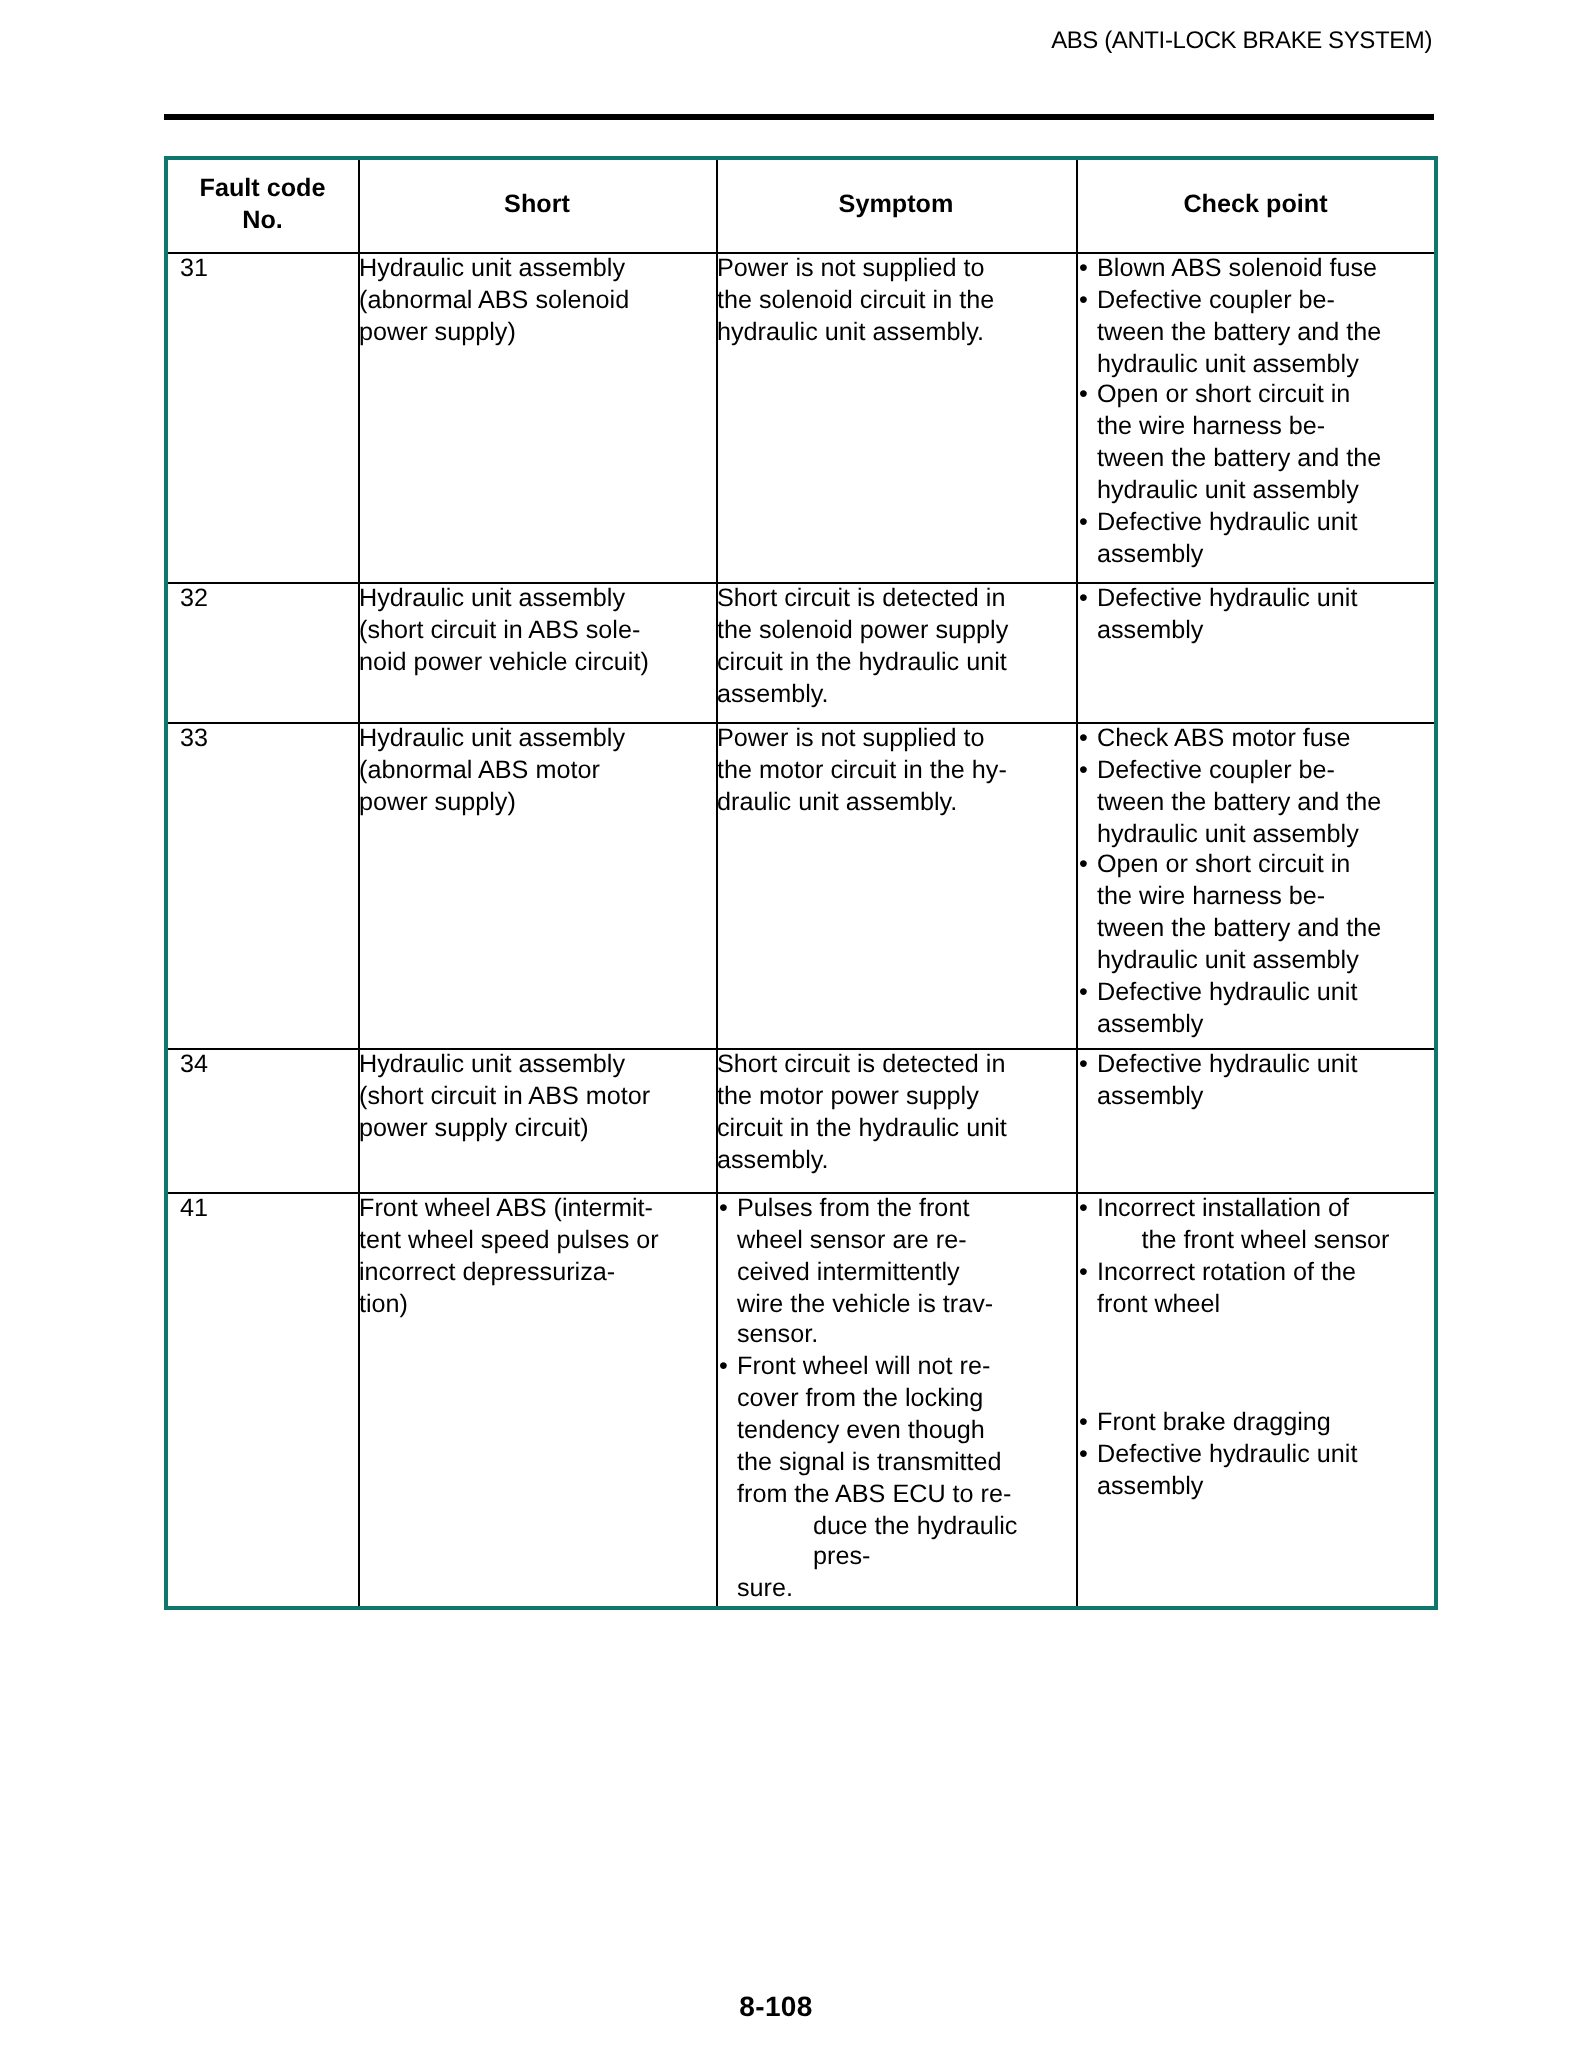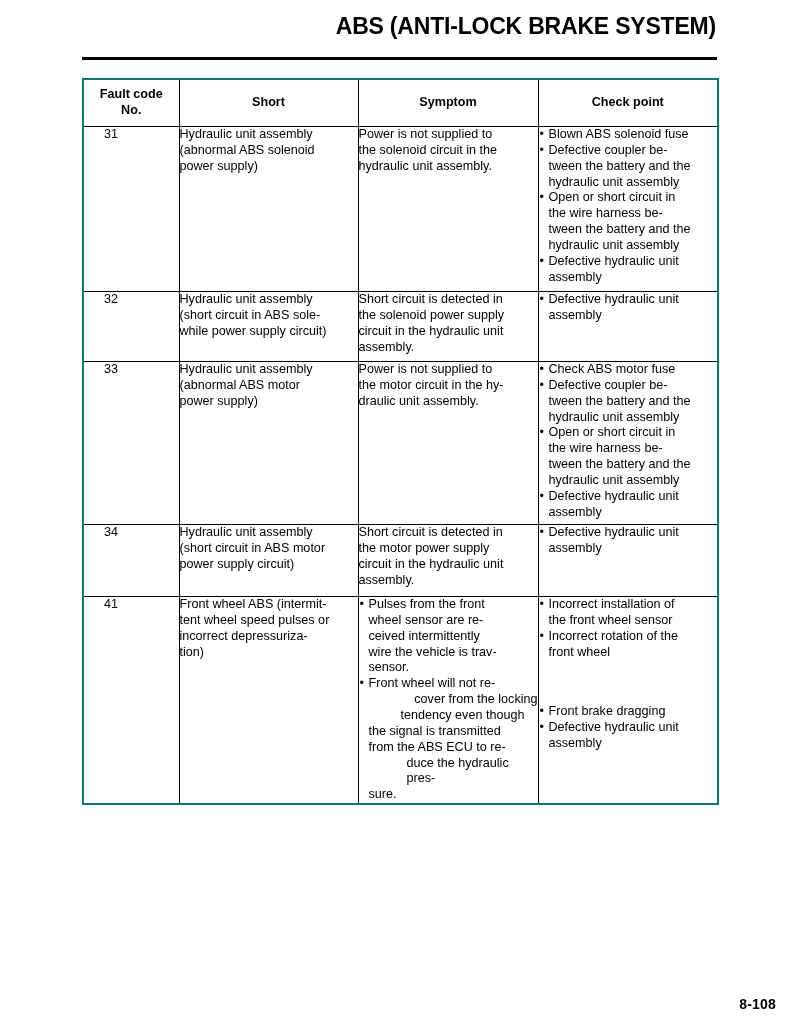--- a/index.html
+++ b/index.html
@@ -23,22 +23,22 @@
 
   
   .page-header {
     position: absolute;
     top: 14px;
     left: 82px;
     width: 634px;
     text-align: right;
   }
   .page-header .title {
-    font-size: 23px;
-    font-weight: bold;
+    font-size: 12px;
+    font-weight: normal;
     letter-spacing: -0.2px;
     line-height: 1.1;
     white-space: nowrap;
   }
   .header-rule {
     position: absolute;
     top: 57px;
     left: 82px;
     width: 635px;
     height: 3px;
@@ -76,21 +76,21 @@
     height: 40px;
     padding: 3px 4px;
   }
 
   .cell {
     font-size: 12.6px;
     line-height: 1.26;
     padding: 5px 5px 6px 5px;
   }
   .cell.code {
-    padding-left: 20px;
+    padding-left: 6px;
   }
 
   
   ul.bullets {
     margin: 0;
     padding: 0;
     list-style: none;
   }
   ul.bullets li {
     position: relative;
@@ -113,21 +113,21 @@
   tr.r33 td { height: 162px; }
   tr.r34 td { height: 71px; }
   tr.r41 td { height: 188px; }
 
   
   .page-footer {
     position: absolute;
     top: 995px;
     left: 0;
     width: 776px;
-    text-align: right;
+    text-align: center;
   }
   .page-footer .folio {
     font-size: 14px;
     font-weight: bold;
     letter-spacing: 0.2px;
   }
 </style>
 </head>
 <body>
 
@@ -205,21 +205,21 @@
               </li>
             </ul>
           </td>
         </tr>
         <tr class="r32">
           <td class="cell code">32</td>
           <td class="cell">
             <div class="lines">
               <span>Hydraulic unit assembly</span>
               <span>(short circuit in ABS sole-</span>
-              <span>while power supply circuit)</span>
+              <span>noid power vehicle circuit)</span>
             </div>
           </td>
           <td class="cell">
             <div class="lines">
               <span>Short circuit is detected in</span>
               <span>the solenoid power supply</span>
               <span>circuit in the hydraulic unit</span>
               <span>assembly.</span>
             </div>
           </td>
@@ -319,35 +319,35 @@
                 <span class="dot">•</span>
                 <span style="display: block;">Pulses from the front</span>
                 <span style="display: block;">wheel sensor are re-</span>
                 <span style="display: block;">ceived intermittently</span>
                 <span style="display: block;">wire the vehicle is trav-</span>
                 <span style="display: block;">sensor.</span>
               </li>
               <li>
                 <span class="dot">•</span>
                 <span style="display: block;">Front wheel will not re-</span>
-                <span style="display: block; text-align: right;">cover from the locking</span>
-                <span style="display: block; margin-left: 32px;">tendency even though</span>
+                <span style="display: block;">cover from the locking</span>
+                <span style="display: block;">tendency even though</span>
                 <span style="display: block;">the signal is transmitted</span>
                 <span style="display: block;">from the ABS ECU to re-</span>
                 <span style="display: block; margin-left: 38px;">duce the hydraulic pres-</span>
                 <span style="display: block;">sure.</span>
               </li>
             </ul>
           </td>
           <td class="cell">
             <ul class="bullets">
               <li>
                 <span class="dot">•</span>
                 <span style="display: block;">Incorrect installation of</span>
-                <span style="display: block;">the front wheel sensor</span>
+                <span style="display: block; text-align: center;">the front wheel sensor</span>
               </li>
               <li>
                 <span class="dot">•</span>
                 <span style="display: block;">Incorrect rotation of the</span>
                 <span style="display: block;">front wheel</span>
               </li>
               <li>
                 <span class="dot">•</span>
                 <span style="display: block; margin-top: 44px;">Front brake dragging</span>
               </li>

